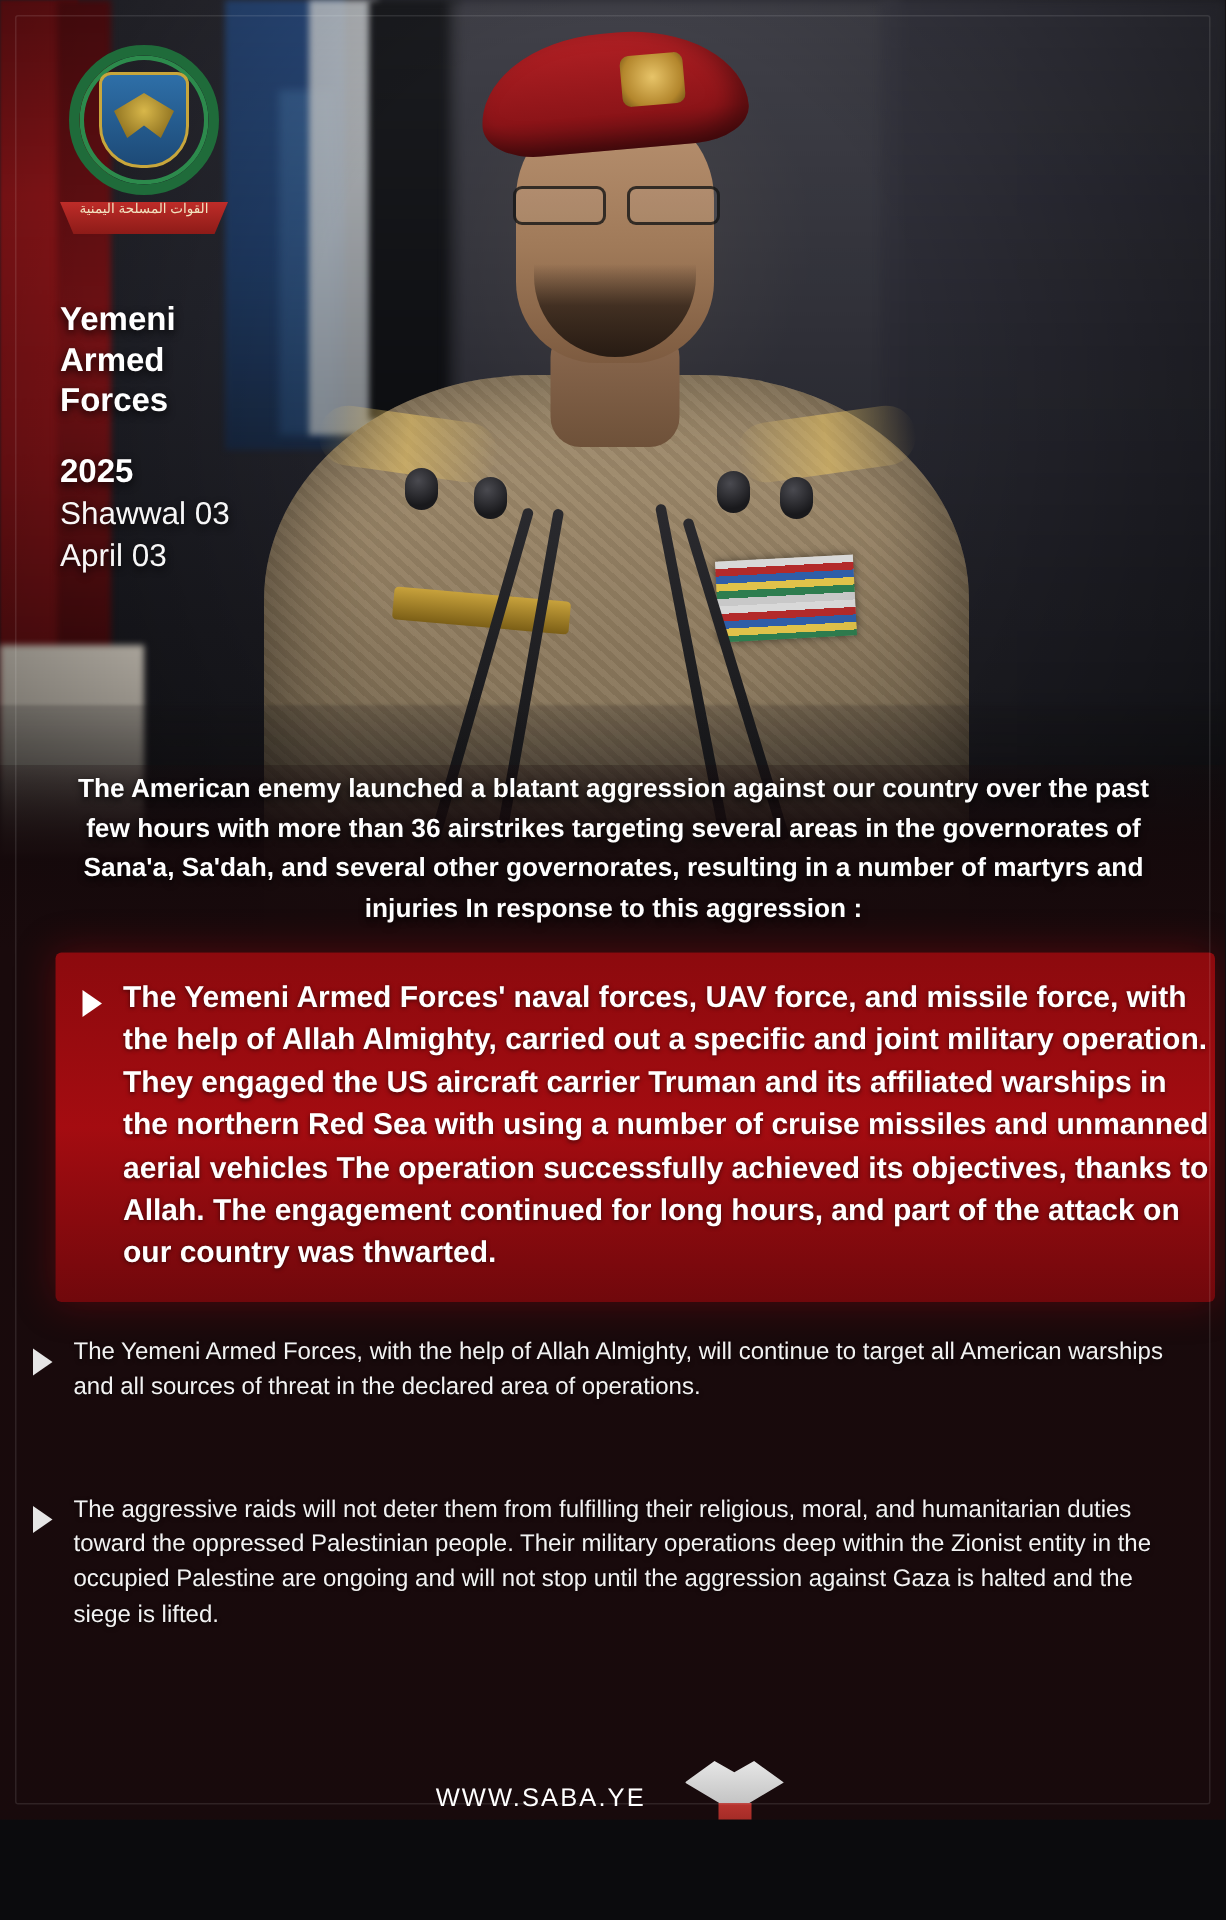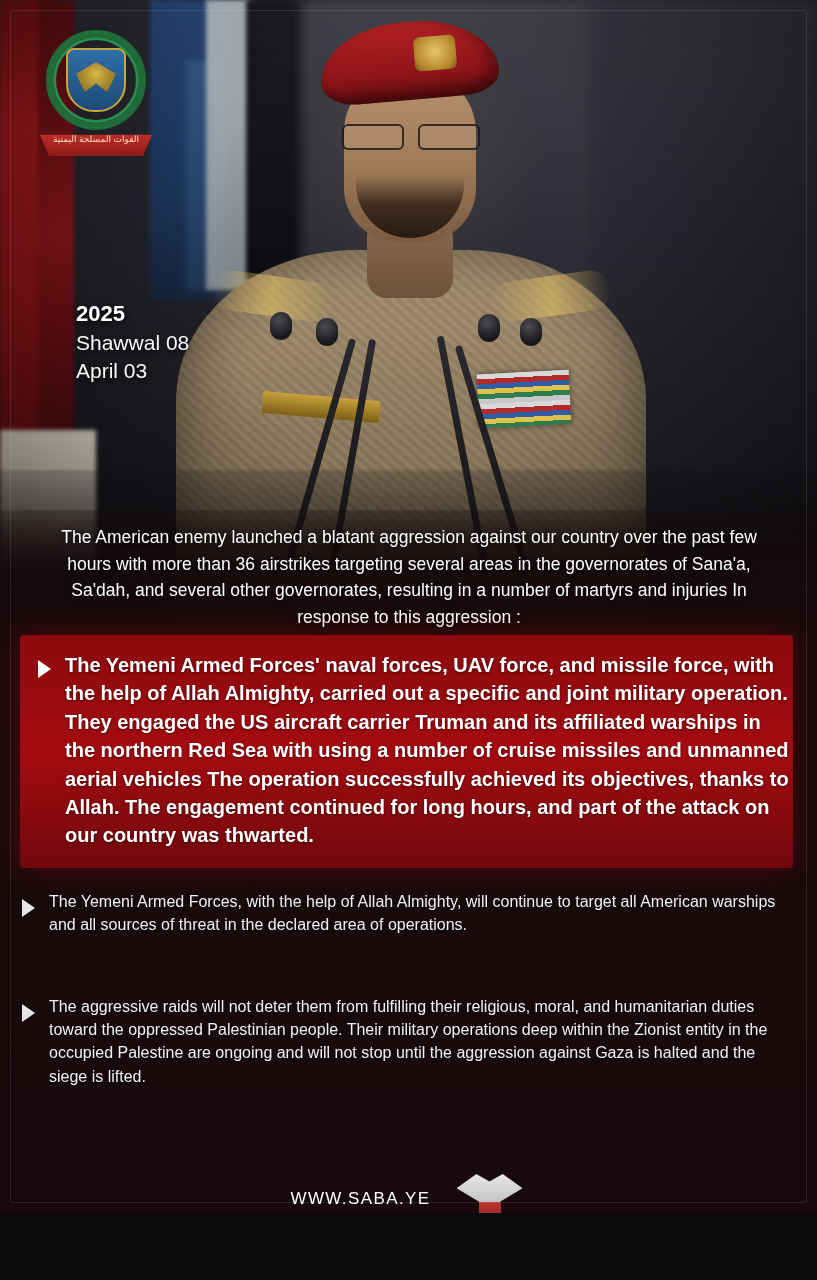--- a/index.html
+++ b/index.html
@@ -203,40 +203,40 @@
     text-align: center; font-size: 9px; color: #f2e3c0; letter-spacing: .3px;
   }
 
   .org-title {
     position: absolute; left: 40px; top: 200px;
     color: #ffffff; font-weight: 700; font-size: 22px; line-height: 1.22;
     text-shadow: 0 2px 6px rgba(0,0,0,.85);
   }
   .date-block {
     position: absolute; left: 40px; top: 300px;
-    color: #ffffff; text-shadow: 0 2px 6px rgba(0,0,0,.85); margin-left: 36px;
+    color: #ffffff; text-shadow: 0 2px 6px rgba(0,0,0,.85);
   }
   .date-year { font-size: 22px; font-weight: 700; line-height: 1.3; }
   .date-hijri { font-size: 21px; font-weight: 400; line-height: 1.35; opacity: .97; }
   .date-greg  { font-size: 21px; font-weight: 400; line-height: 1.35; opacity: .97; }
 
   
   .content {
     position: absolute; left: 0; top: 510px; width: 817px; height: 770px;
     background: linear-gradient(180deg, rgba(24,10,12,.25) 0%, rgba(22,9,11,.86) 7%, #190a0c 16%, #180a0c 100%);
     padding: 0;
   }
   .intro {
-    position: absolute; left: 44px; top: 14px; width: 730px;
-    color: #fff; font-weight: 400; font-size: 17.5px; line-height: 1.52;
+    position: absolute; left: 44px; top: 2px; width: 730px;
+    color: #fff; font-weight: 700; font-size: 17.5px; line-height: 1.52;
     text-align: center; text-shadow: 0 2px 5px rgba(0,0,0,.9);
   }
 
   .hl-block {
-    position: absolute; left: 20px; top: 125px; width: 773px;
+    position: absolute; left: 37px; top: 125px; width: 773px;
     background: linear-gradient(180deg, rgba(150,10,14,.92) 0%, rgba(176,12,17,.92) 50%, rgba(120,8,12,.92) 100%);
     border-radius: 4px;
     padding: 16px 2px 18px 18px;
     box-shadow: 0 0 26px rgba(180,10,15,.35);
   }
   .bullet-row { display: flex; gap: 14px; align-items: flex-start; }
   .tri {
     flex: 0 0 auto; margin-top: 9px;
     width: 0; height: 0;
     border-left: 13px solid #ffffff;
@@ -334,24 +334,29 @@
   </div>
 
   <div class="emblem">
     <div class="wreath"></div>
     <div class="shield"></div>
     <div class="eagle"></div>
     <div class="ribbon"></div>
     <div class="ribbon-text">القوات المسلحة اليمنية</div>
   </div>
 
+  <div class="org-title">
+    <div>Yemeni</div>
+    <div>Armed</div>
+    <div>Forces</div>
+  </div>
 
   <div class="date-block">
     <div class="date-year">2025</div>
-    <div class="date-hijri">Shawwal 08</div>
+    <div class="date-hijri">Shawwal 03</div>
     <div class="date-greg">April 03</div>
   </div>
 
   <div class="content">
 
     <div class="intro">The American enemy launched a blatant aggression against our country over the past few hours with more than 36 airstrikes targeting several areas in the governorates of Sana'a, Sa'dah, and several other governorates, resulting in a number of martyrs and injuries In response to this aggression :</div>
 
     <div class="hl-block">
       <div class="bullet-row">
         <span class="tri"></span>

